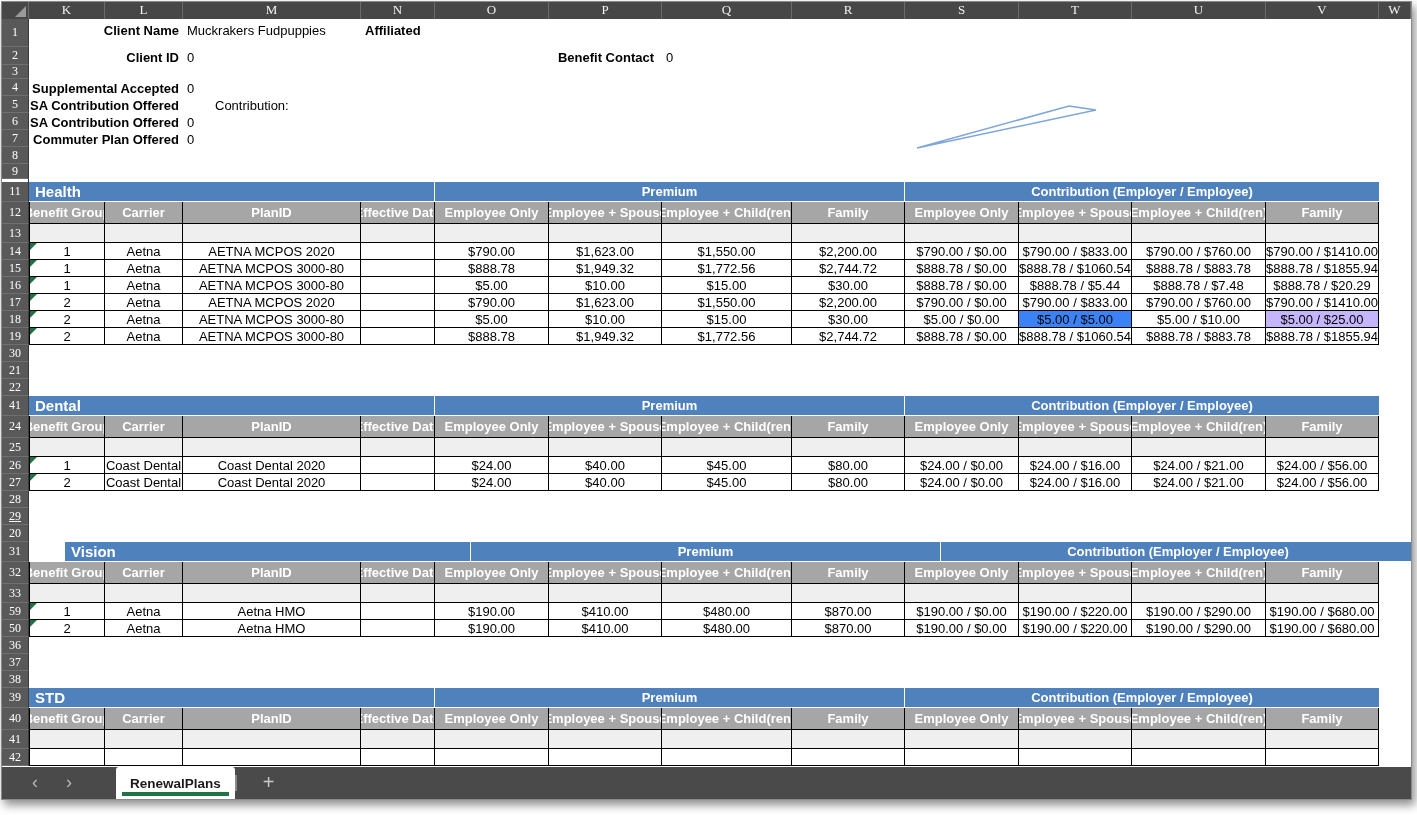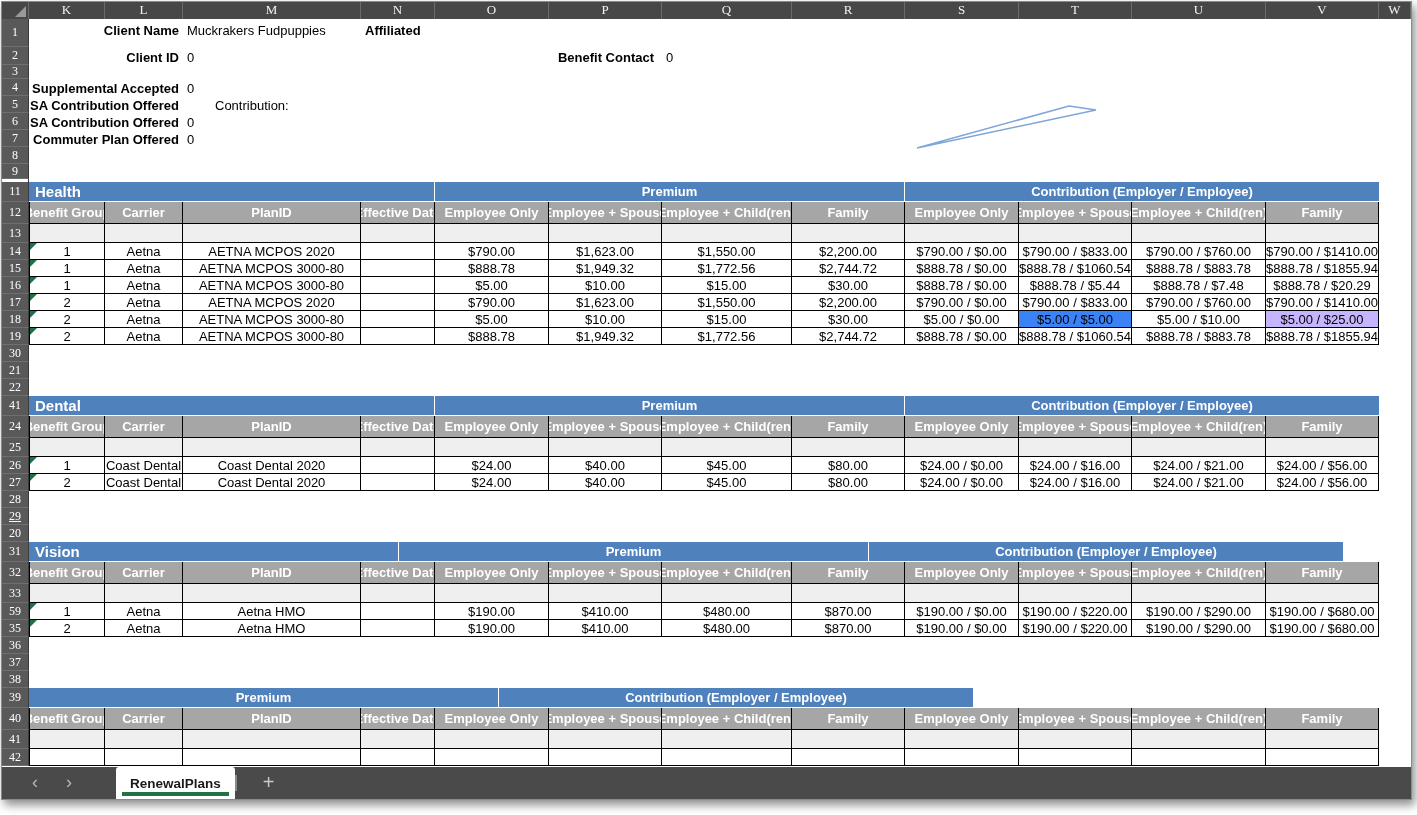--- a/index.html
+++ b/index.html
@@ -116,21 +116,21 @@
       <div class="rn" style="height: 19px;">25</div>
       <div class="rn" style="height: 17px;">26</div>
       <div class="rn" style="height: 17px;">27</div>
       <div class="rn" style="height: 17px;">28</div>
       <div class="rn" style="height: 17px; text-decoration: underline;">29</div>
       <div class="rn" style="height: 17px;">20</div>
       <div class="rn" style="height: 20px;">31</div>
       <div class="rn" style="height: 22px;">32</div>
       <div class="rn" style="height: 19px;">33</div>
       <div class="rn" style="height: 17px;">59</div>
-      <div class="rn" style="height: 17px;">35</div>
+      <div class="rn" style="height: 17px;">50</div>
       <div class="rn" style="height: 17px;">36</div>
       <div class="rn" style="height: 17px;">37</div>
       <div class="rn" style="height: 17px;">38</div>
       <div class="rn" style="height: 20px;">39</div>
       <div class="rn" style="height: 22px;">40</div>
       <div class="rn" style="height: 19px;">41</div>
       <div class="rn" style="height: 17px;">42</div>
     </div>
 
   <div class="content">
@@ -336,21 +336,21 @@
           <div class="c" style="width: 113px; background: rgb(255, 255, 255);">$80.00</div>
           <div class="c" style="width: 114px; background: rgb(255, 255, 255);">$24.00 / $0.00</div>
           <div class="c" style="width: 113px; background: rgb(255, 255, 255);">$24.00 / $16.00</div>
           <div class="c" style="width: 134px; background: rgb(255, 255, 255);">$24.00 / $21.00</div>
           <div class="c" style="width: 113px; background: rgb(255, 255, 255);">$24.00 / $56.00</div>
         </div>
         <div class="band gapband" style="height: 17px;"></div>
         <div class="band gapband" style="height: 17px;"></div>
         <div class="band gapband" style="height: 17px;"></div>
         <div class="band" style="height: 20px;">
-          <div class="bseg btitle bsep" style="width: 370px;">Vision</div>
+          <div class="bseg btitle bsep" style="width: 406px; margin-left: 36px;">Vision</div>
           <div class="bseg bsep" style="width: 470px;">Premium</div>
           <div class="bseg" style="width: 474px;">Contribution (Employer / Employee)</div>
         </div>
         <div class="band" style="height: 22px;">
           <div class="c ghead cl" style="width: 76px;">Benefit Group</div>
           <div class="c ghead" style="width: 78px;">Carrier</div>
           <div class="c ghead" style="width: 178px;">PlanID</div>
           <div class="c ghead" style="width: 74px;">Effective Date</div>
           <div class="c ghead" style="width: 114px;">Employee Only</div>
           <div class="c ghead" style="width: 113px;">Employee + Spouse</div>
@@ -400,20 +400,21 @@
           <div class="c" style="width: 113px; background: rgb(255, 255, 255);">$870.00</div>
           <div class="c" style="width: 114px; background: rgb(255, 255, 255);">$190.00 / $0.00</div>
           <div class="c" style="width: 113px; background: rgb(255, 255, 255);">$190.00 / $220.00</div>
           <div class="c" style="width: 134px; background: rgb(255, 255, 255);">$190.00 / $290.00</div>
           <div class="c" style="width: 113px; background: rgb(255, 255, 255);">$190.00 / $680.00</div>
         </div>
         <div class="band gapband" style="height: 17px;"></div>
         <div class="band gapband" style="height: 17px;"></div>
         <div class="band gapband" style="height: 17px;"></div>
         <div class="band" style="height: 20px;">
+          <div class="bseg btitle bsep" style="width: 406px;">STD</div>
           <div class="bseg bsep" style="width: 470px;">Premium</div>
           <div class="bseg" style="width: 474px;">Contribution (Employer / Employee)</div>
         </div>
         <div class="band" style="height: 22px;">
           <div class="c ghead cl" style="width: 76px;">Benefit Group</div>
           <div class="c ghead" style="width: 78px;">Carrier</div>
           <div class="c ghead" style="width: 178px;">PlanID</div>
           <div class="c ghead" style="width: 74px;">Effective Date</div>
           <div class="c ghead" style="width: 114px;">Employee Only</div>
           <div class="c ghead" style="width: 113px;">Employee + Spouse</div>

